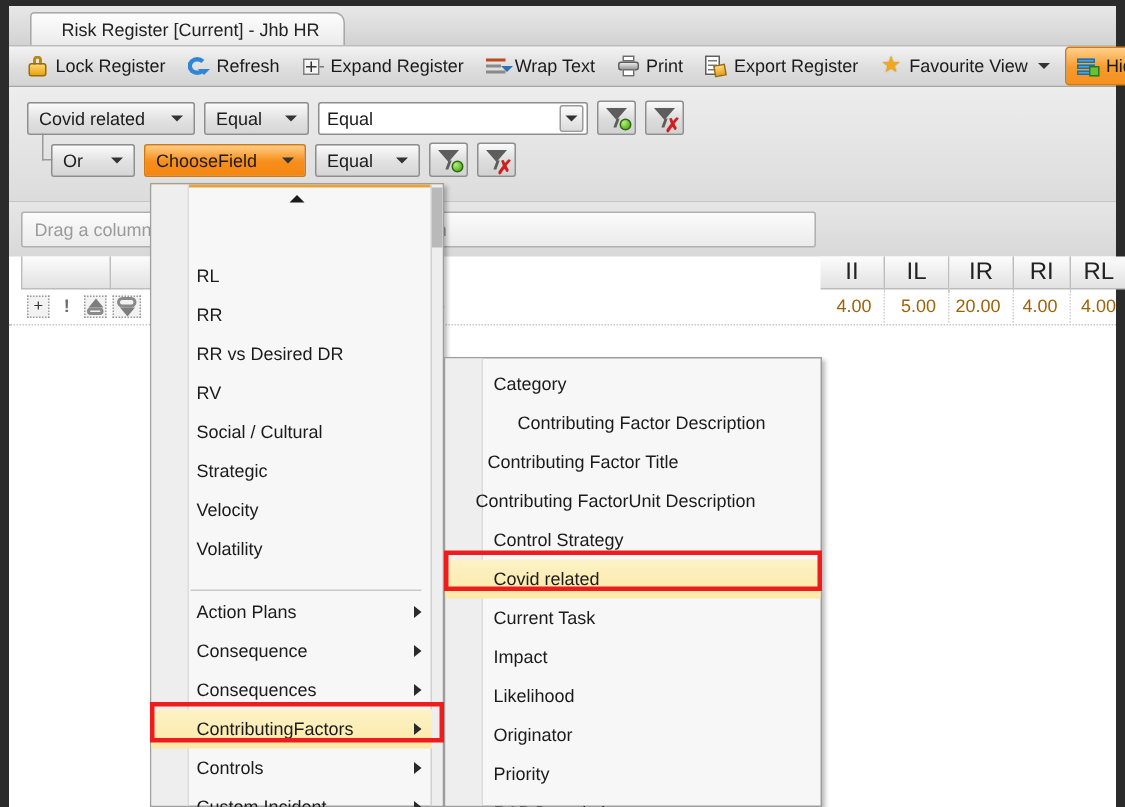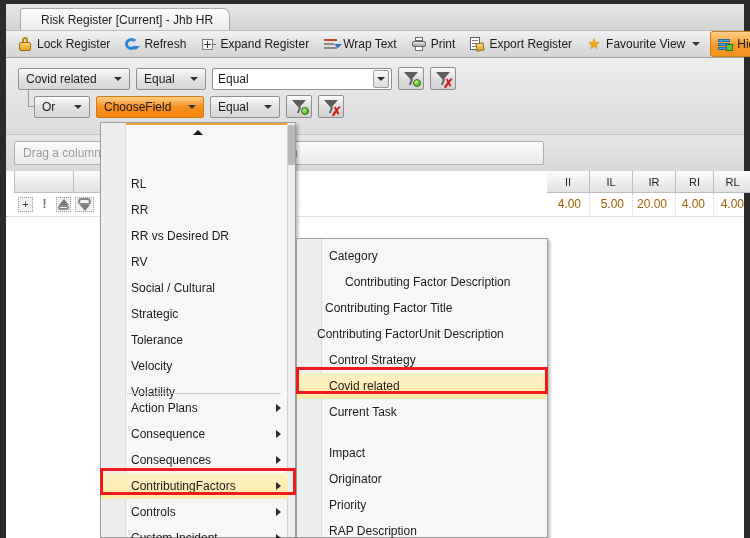--- a/index.html
+++ b/index.html
@@ -98,21 +98,21 @@
   
   .grid{position:absolute;left:6px;top:134px;width:738px;height:400px;background:#fff;
      border-top:1px solid #c6c6c6;}
   .dragbar{position:absolute;left:8px;top:6px;width:530px;height:24px;
      background:linear-gradient(#fbfbfb,#ebebeb);border:1px solid #b0b0b0;border-radius:2px;
      display:flex;align-items:center;padding-left:8px;color:#9a9a9a;font-size:12px;box-sizing:border-box;}
   .dragbar-bg{position:absolute;left:0;top:0;width:738px;height:36px;background:linear-gradient(#e6e6e6,#d8d8d8);}
   .hdr{position:absolute;top:36px;height:22px;
      background:linear-gradient(#fcfcfc,#ececec 60%,#e2e2e2);
      border:1px solid #bdbdbd;border-top:none;border-left:none;
-     display:flex;align-items:center;justify-content:center;font-size:11px;color:#222;box-sizing:border-box;}
+     display:flex;align-items:center;justify-content:center;font-size:16px;color:#222;box-sizing:border-box;}
   .cell{position:absolute;top:58px;height:22px;display:flex;align-items:center;
      justify-content:flex-end;padding-right:8px;font-size:12px;color:#a16207;box-sizing:border-box;
      border-right:1px dotted #cfcfcf;}
   .rowline{position:absolute;left:0;top:80px;width:738px;height:1px;border-bottom:1px dotted #c9c9c9;}
   .indicator{position:absolute;top:58px;height:22px;display:flex;align-items:center;gap:4px;padding-left:4px;}
   .ind-box{width:15px;height:15px;border:1px dotted #9b9b9b;display:flex;align-items:center;
      justify-content:center;background:#f2f2f2;box-sizing:border-box;position:relative;}
   .ind-plus{font-size:11px;line-height:11px;color:#333;}
   .ind-excl{color:#6f6f6f;font-weight:bold;font-size:12px;line-height:12px;}
   .arrow-up{width:0;height:0;border-left:5px solid transparent;border-right:5px solid transparent;border-bottom:6px solid #7d7d7d;}
@@ -375,23 +375,20 @@
         <div class="mi">
           <span>RV</span>
         </div>
         <div class="mi">
           <span>Social / Cultural</span>
         </div>
         <div class="mi">
           <span>Strategic</span>
         </div>
         <div class="mi">
-          <span>Tolerance</span>
-        </div>
-        <div class="mi">
           <span>Velocity</span>
         </div>
         <div class="mi">
           <span>Volatility</span>
         </div>
       </div>
     <div id="fieldMenuGroups" style="position:absolute;left:0;right:7px;top:272px;">
         <div class="mi">
           <span>Action Plans</span>
           <span class="sub-arrow"></span>
@@ -437,22 +434,25 @@
         </div>
         <div class="mi" style="padding-left: 32px;">
           <span>Control Strategy</span>
         </div>
         <div class="mi hl" style="padding-left: 32px; margin-left: 0px;">
           <span>Covid related</span>
         </div>
         <div class="mi" style="padding-left: 32px;">
           <span>Current Task</span>
         </div>
-        <div class="mi" style="padding-left: 32px; margin-top: 15px;">
+        <div class="mi" style="padding-left: 32px;">
           <span>Impact</span>
+        </div>
+        <div class="mi" style="padding-left: 32px;">
+          <span>Likelihood</span>
         </div>
         <div class="mi" style="padding-left: 32px;">
           <span>Originator</span>
         </div>
         <div class="mi" style="padding-left: 32px;">
           <span>Priority</span>
         </div>
         <div class="mi" style="padding-left: 32px;">
           <span>RAP Description</span>
         </div>

